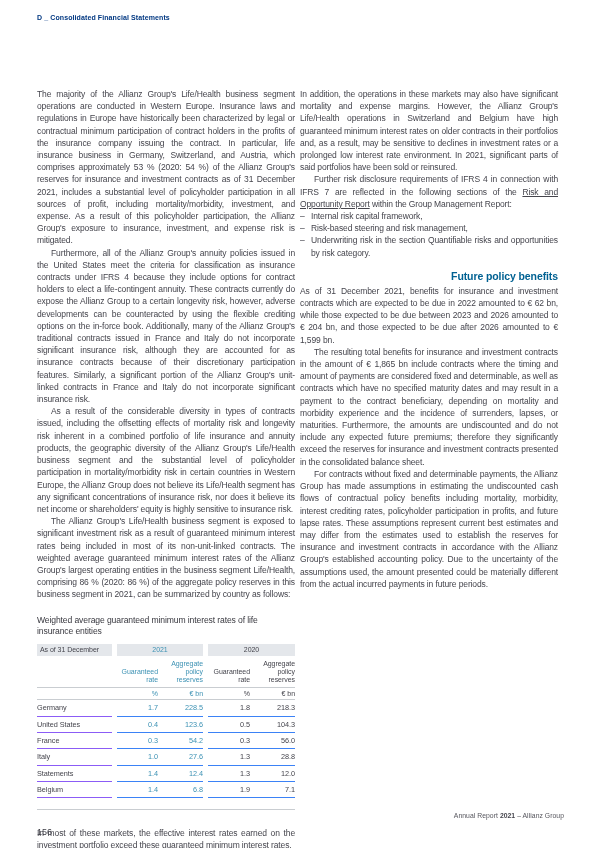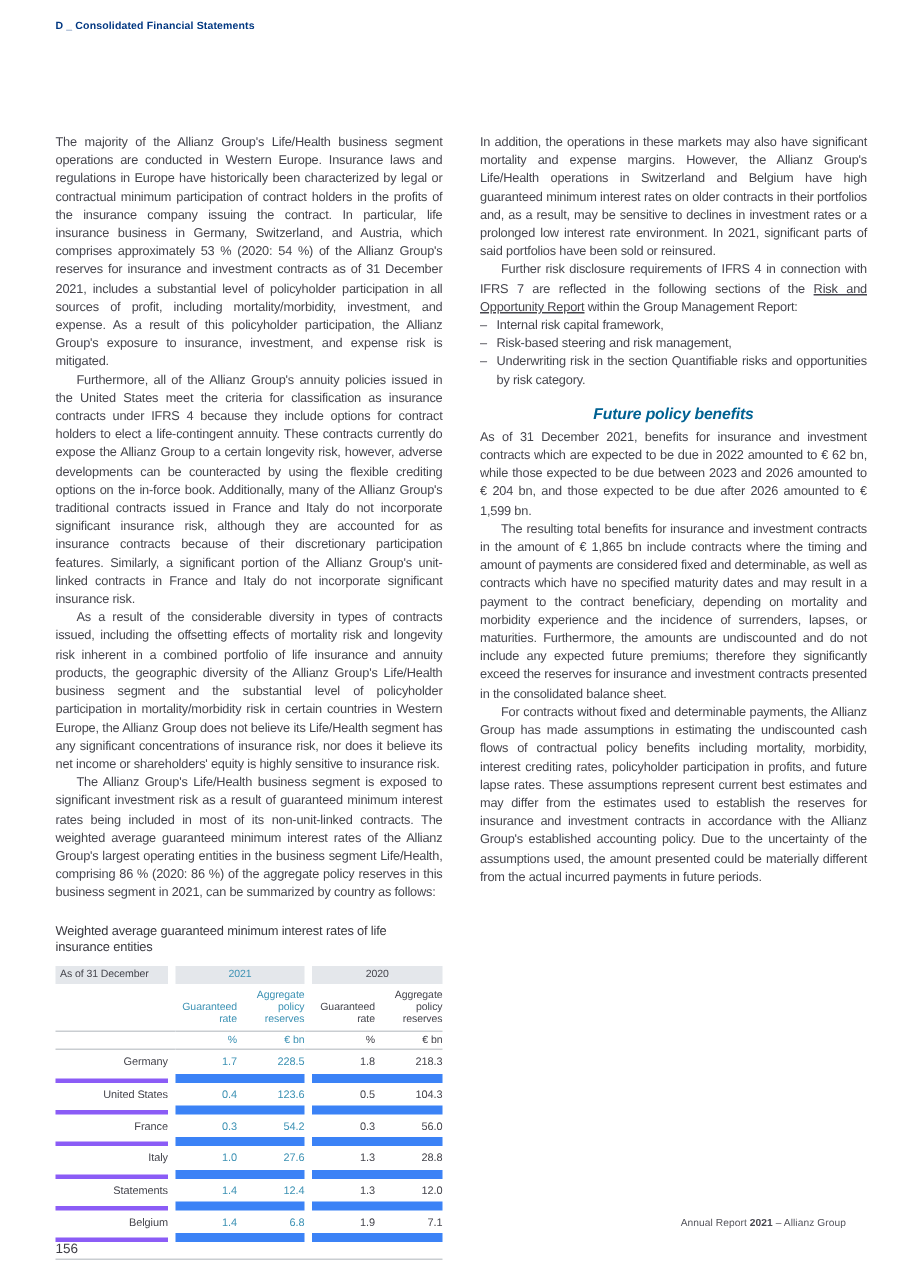--- a/index.html
+++ b/index.html
@@ -7,47 +7,47 @@
     width:600px;height:848px;position:relative;background:#ffffff;overflow:hidden;
     font-family:"Liberation Sans",sans-serif;color:#45454d;
   }
   .page-header{
     position:absolute;top:14px;left:37px;font-size:7px;font-weight:bold;
     color:#003781;letter-spacing:.1px;
   }
   .col{position:absolute;top:88px;width:258px;font-size:8.5px;line-height:12.2px;
     text-align:justify;letter-spacing:-.12px;}
   .col-left{left:37px;}
-  .col-right{left:320px;}
+  .col-right{left:300px;}
   .para{margin:0;}
   .para.indent{text-indent:14px;}
   .link{text-decoration:underline;color:#45454d;cursor:pointer;}
   .bullets{margin:0;}
   .bullet{position:relative;padding-left:11px;}
   .bullet .dash{position:absolute;left:0;top:0;}
   .section-heading{
     margin:11px 0 2px 0;font-size:10.5px;line-height:13px;font-weight:bold;
-    color:#006192;text-align:center;letter-spacing:-.1px;font-style:italic;
+    color:#006192;text-align:right;letter-spacing:-.1px;
   }
   .table-title{
     margin:14px 0 7px 0;font-weight:normal;font-size:8.6px;line-height:11px;
     color:#38383f;text-align:left;
   }
   
   .gtable{
     display:grid;grid-template-columns:75px 5px 41px 45px 5px 42px 45px;
     font-size:7px;line-height:8.3px;letter-spacing:-.05px;text-align:right;
   }
   .gtable .band{background:#e4e7eb;height:12px;line-height:12px;}
   .gtable .band-label{text-align:left;padding-left:3px;}
   .gtable .band-year{text-align:center;}
   .gtable .sub{padding:4px 0 3px 0;display:flex;align-items:flex-end;justify-content:flex-end;}
   .gtable .unit{border-top:1px solid #c9cdd1;border-bottom:1px solid #c9cdd1;height:11px;line-height:11px;}
-  .gtable .cell{font-size:7.3px;padding:4px 0 3px 0;border-bottom:6px solid #3b82f6;}
-  .gtable .rowlabel{text-align:right;font-size:7.3px;padding:4px 0 3px 0;border-bottom:3px solid #8b5cf6;}
+  .gtable .cell{font-size:7.3px;padding:4px 0 3px 0;border-bottom:1px solid #3b82f6;}
+  .gtable .rowlabel{text-align:left;font-size:7.3px;padding:4px 0 3px 0;border-bottom:1px solid #8b5cf6;}
   .gtable .gap{border-bottom:none;}
   .gtable .blue{color:#3d92b4;}
   .gtable .bottom-rule{grid-column:1/8;height:11px;border-bottom:1px solid #c9cdd1;}
   .after-table{margin-top:17px;}
   .page-number{position:absolute;left:37px;bottom:11px;font-size:9px;color:#3c3c44;letter-spacing:0;}
   .footer-right{position:absolute;right:36px;bottom:29px;font-size:6.8px;color:#55555c;letter-spacing:.05px;}
   .footer-right b{color:#45454d;}
 </style>
 </head>
 <body>

